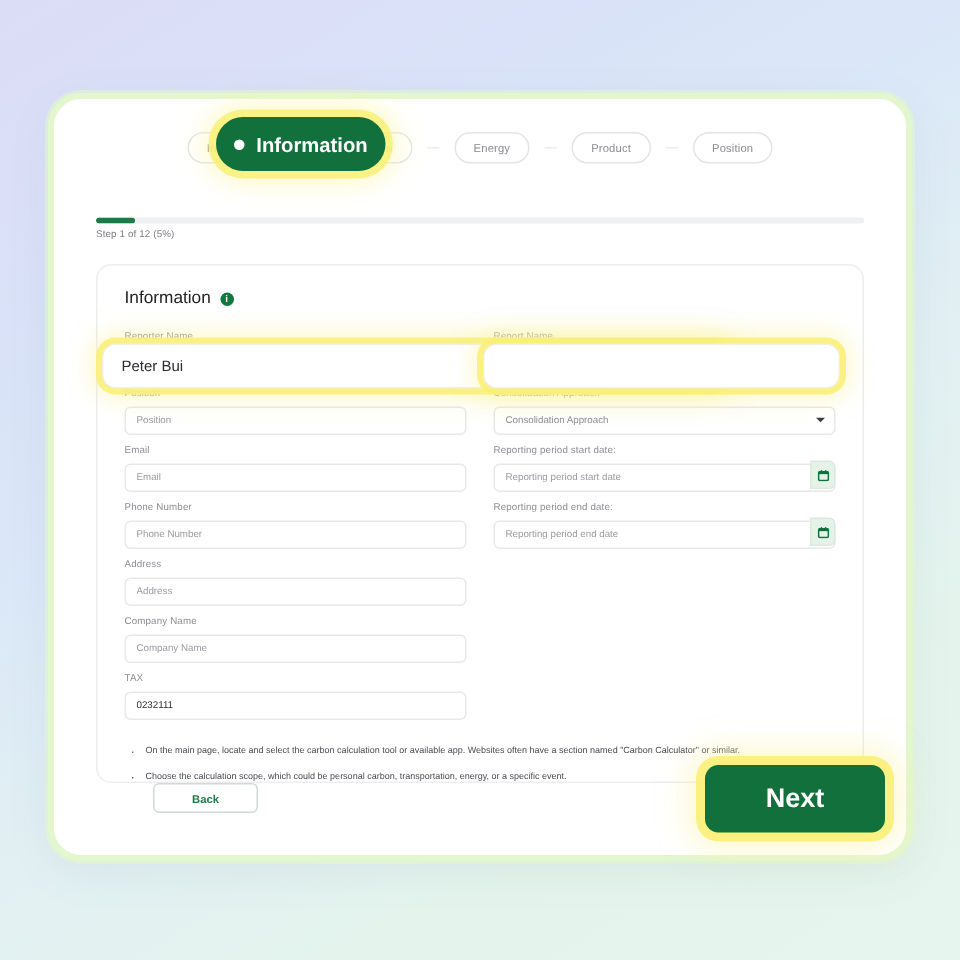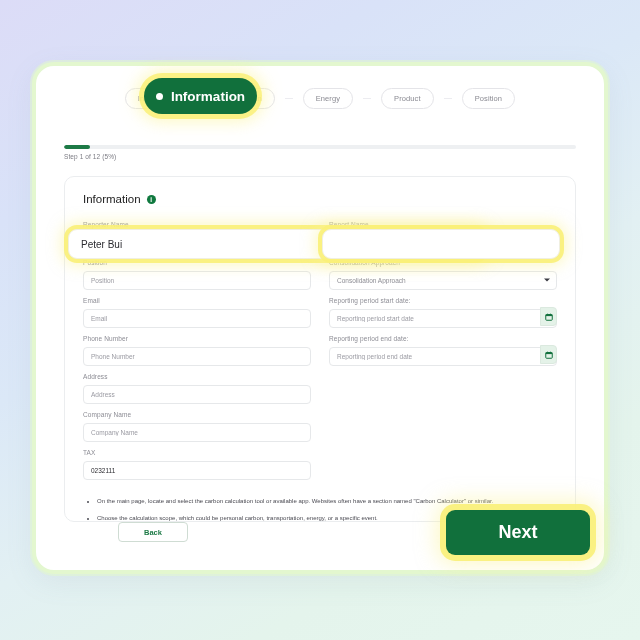--- a/index.html
+++ b/index.html
@@ -187,26 +187,25 @@
     width: 70px; height: 20px;
     background: #fff;
     border: 1px solid #cfdcd3;
     border-radius: 4px;
     color: #1d7a46;
     font-size: 7.5px;
     font-weight: 700;
     font-family: "Liberation Sans", sans-serif;
     cursor: pointer;
     z-index: 7;
-    margin-left: 16px;
   }
   .btn-next {
     position: absolute;
     right: 50px; bottom: 85px;
-    width: 144px; height: 45px;
+    width: 120px; height: 45px;
     background: #11703c;
     border: none;
     border-radius: 9px;
     color: #fff;
     font-size: 18px;
     font-weight: 700;
     font-family: "Liberation Sans", sans-serif;
     cursor: pointer;
     z-index: 9;
     box-shadow: 0 0 0 6px rgba(250,240,120,.9),

